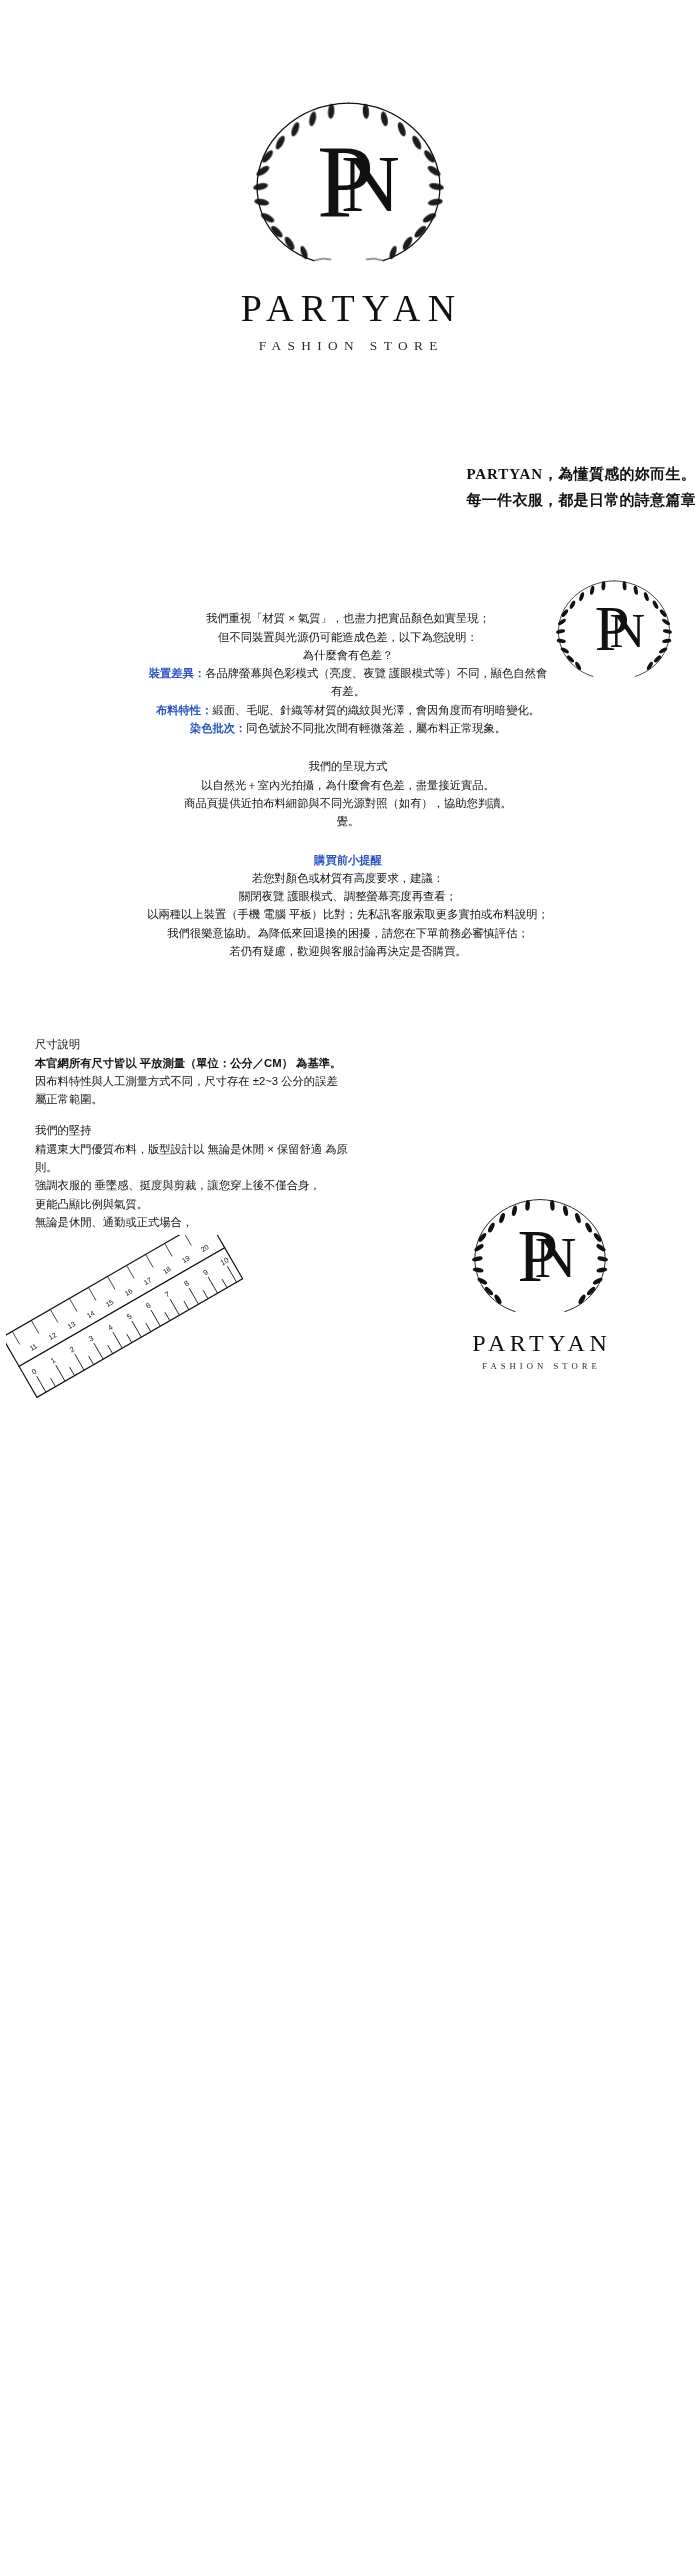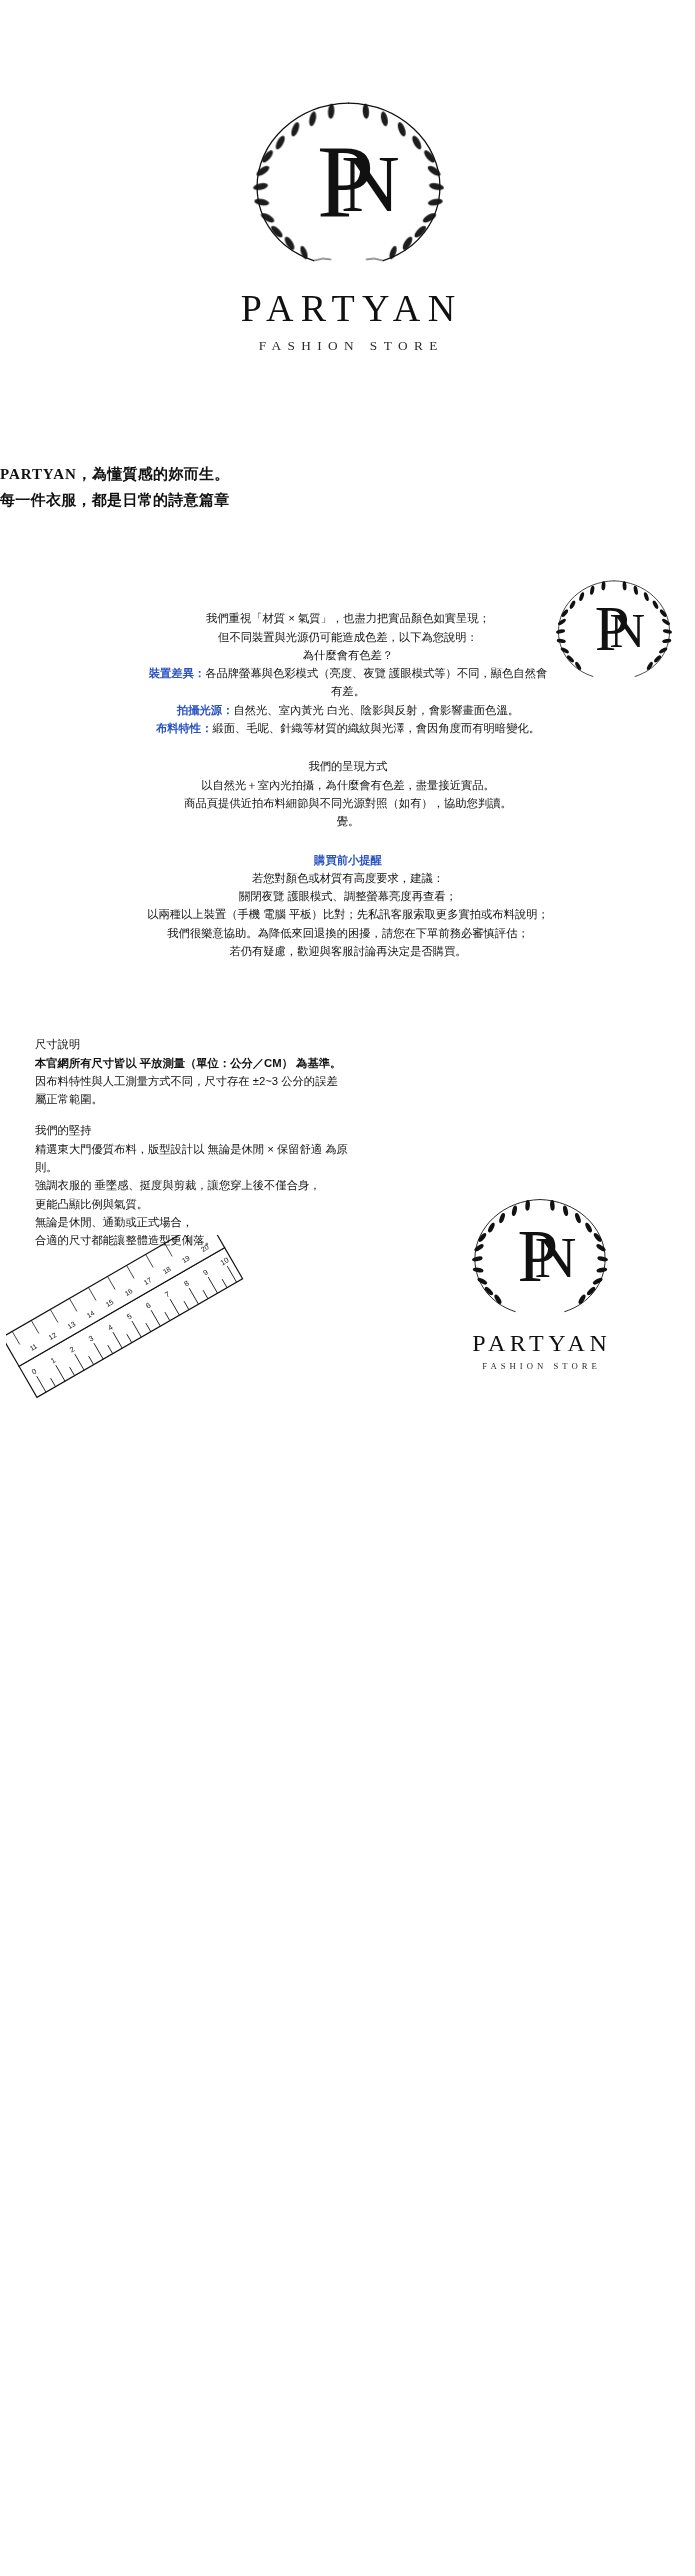--- a/index.html
+++ b/index.html
@@ -46,21 +46,21 @@
     font-family: "Liberation Serif", "DejaVu Serif", serif;
     font-size: 13.3px;
     letter-spacing: 6.4px;
     color: #2b2b2b;
     text-indent: 6.4px;
   }
 
   
   .tagline {
     margin-top: 107px;
-    text-align: left;
+    text-align: right;
     font-weight: bold;
     font-size: 15px;
     line-height: 1.75;
     color: #111;
     letter-spacing: 0.3px;
   }
   .tagline .en {
     font-family: "Liberation Serif", "DejaVu Serif", serif;
     letter-spacing: 0.9px;
   }
@@ -270,28 +270,28 @@
     <div class="body-block">
       <p>我們重視「材質 × 氣質」，也盡力把實品顏色如實呈現；</p>
       <p>但不同裝置與光源仍可能造成色差，以下為您說明：</p>
       <p>為什麼會有色差？</p>
 
       <p>
         <span class="label-blue">裝置差異：</span><span>各品牌螢幕與色彩模式（亮度、夜覽 護眼模式等）不同，顯色自然會</span>
       </p>
       <p>有差。</p>
 
-      <p>
-        <span class="label-blue">拍攝光源：</span><span>自然光、室內黃光 白光、陰影與反射，會影響畫面色溫。</span>
-      </p>
 
       <p>
         <span class="label-blue">布料特性：</span><span>緞面、毛呢、針織等材質的織紋與光澤，會因角度而有明暗變化。</span>
       </p>
 
+      <p>
+        <span class="label-blue">染色批次：</span><span>同色號於不同批次間有輕微落差，屬布料正常現象。</span>
+      </p>
 
       <div class="gap-md"></div>
 
       <p>我們的呈現方式</p>
       <p>以自然光＋室內光拍攝，為什麼會有色差，盡量接近實品。</p>
       <p>商品頁提供近拍布料細節與不同光源對照（如有），協助您判讀。</p>
       <p>覺。</p>
 
       <div class="gap-md"></div>
 
@@ -313,21 +313,20 @@
       <p>屬正常範圍。</p>
 
       <div class="gap-sm"></div>
 
       <p>我們的堅持</p>
       <p>精選東大門優質布料，版型設計以 無論是休閒 × 保留舒適 為原</p>
       <p>則。</p>
       <p>強調衣服的 垂墜感、挺度與剪裁，讓您穿上後不僅合身，</p>
       <p>更能凸顯比例與氣質。</p>
       <p>無論是休閒、通勤或正式場合，</p>
-      <p>合適的尺寸都能讓整體造型更俐落。</p>
     </div>
 
     <div class="ruler-wrap">
       <svg width="249" height="174" viewBox="0 0 430 300" xmlns="http://www.w3.org/2000/svg">
         <g transform="rotate(-30 215 150)">
           <rect x="10" y="120" width="410" height="62" fill="#ffffff" stroke="#111" stroke-width="2"></rect>
           <g stroke="#111" stroke-width="1.4">
             <line x1="28" y1="182" x2="28" y2="150"></line>
               <line x1="47" y1="182" x2="47" y2="165"></line>
             <line x1="66" y1="182" x2="66" y2="150"></line>

